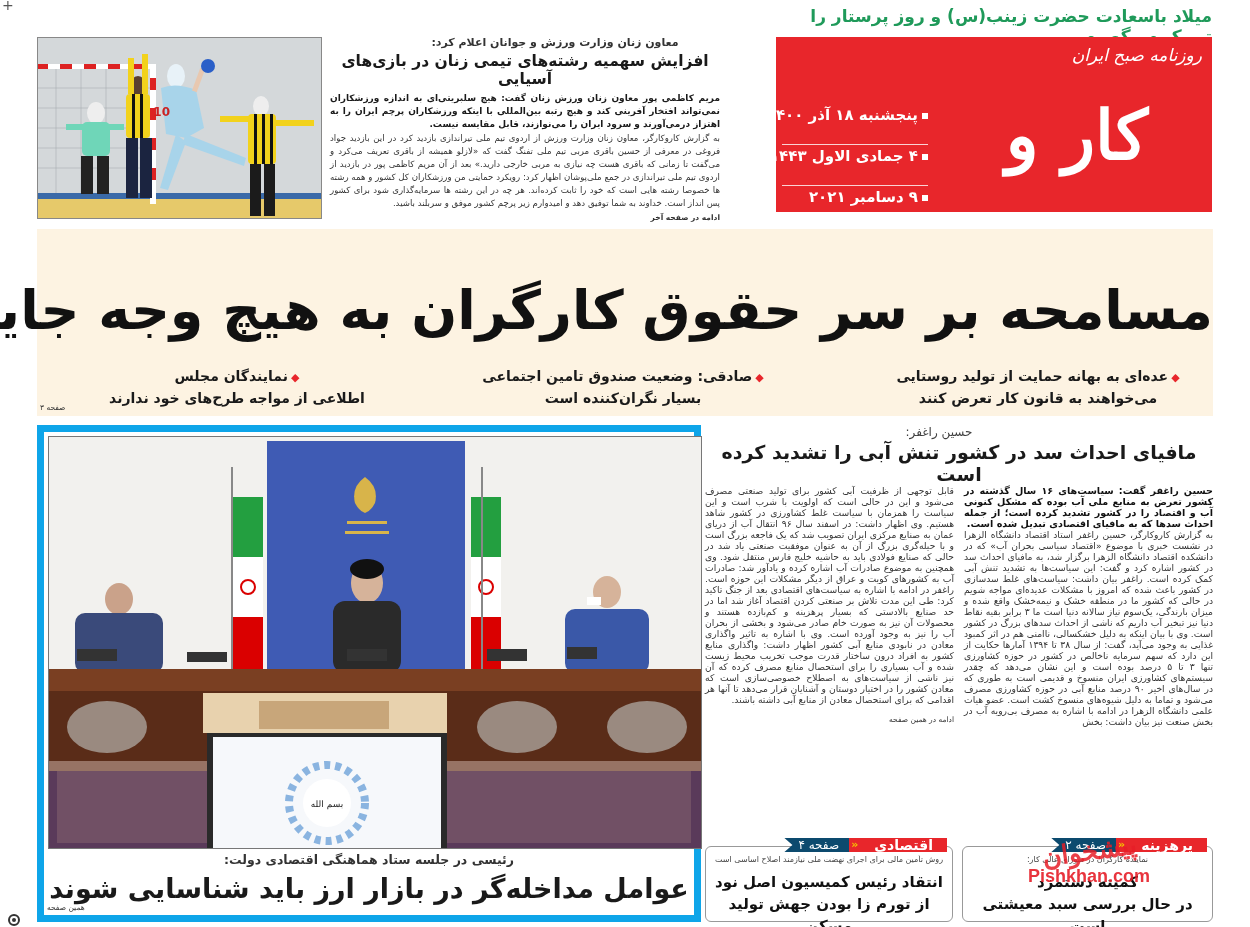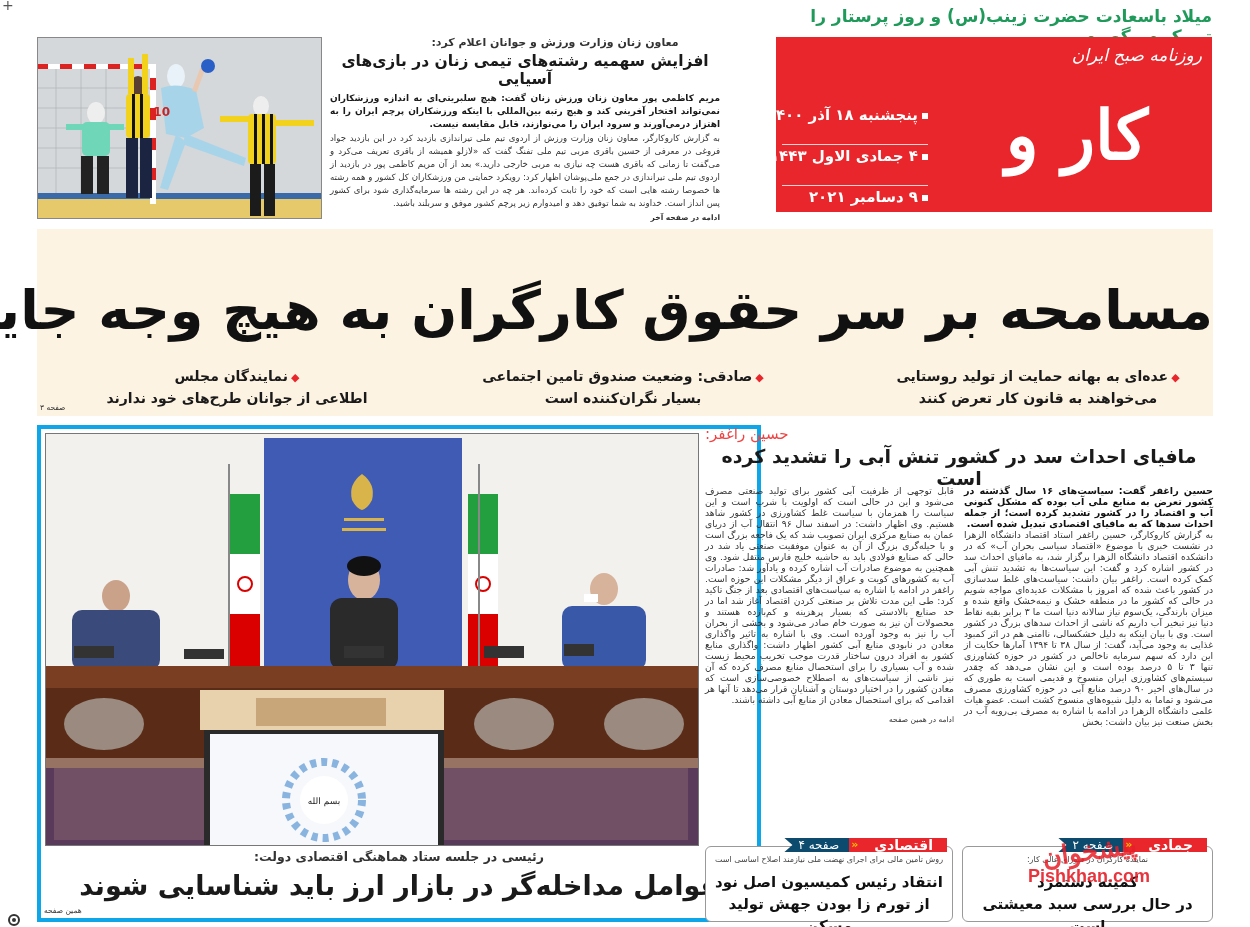--- a/index.html
+++ b/index.html
@@ -32,30 +32,30 @@
 
   
   .main-band { position: absolute; top: 229px; left: 37px; width: 1176px; height: 187px; background: #fdf3e2; }
   .main-band .kicker { position: absolute; top: 8px; left: 0; right: 0; text-align: center; font-size: 16px; font-weight: bold; color: #444; }
   .main-band .headline { position: absolute; top: 50px; left: 0; right: 0; text-align: center; font-family: "DejaVu Sans", sans-serif; font-size: 54px; font-weight: bold; letter-spacing: -1px; color: #111; white-space: nowrap; }
   .main-band .sub { position: absolute; top: 137px; text-align: center; font-size: 14px; font-weight: bold; line-height: 20px; color: #1a1a1a; }
   .main-band .sub .bullet { color: #e8262b; font-size: 11px; margin-left: 3px; }
   .main-band .page-ref { position: absolute; bottom: 4px; left: 3px; font-size: 7.5px; color: #333; }
 
   
-  .photo-frame { position: absolute; top: 425px; left: 37px; width: 724px; height: 497px; border: 4px solid #0ea5e9; }
+  .photo-frame { position: absolute; top: 425px; left: 37px; width: 664px; height: 497px; border: 7px solid #0ea5e9; }
   .photo { position: absolute; top: 4px; left: 4px; width: 654px; height: 413px; overflow: hidden; background: #e8e6e2; border: 1px solid #777; }
   .photo-caption { position: absolute; top: 420px; left: 0; right: 0; text-align: center; }
   .photo-caption .kicker { font-size: 12.5px; font-weight: bold; color: #333; }
   .photo-caption .title { font-size: 27px; font-weight: bold; margin-top: 6px; letter-spacing: -0.5px; }
   .photo-frame .page-ref { position: absolute; bottom: 3px; left: 3px; font-size: 7.5px; color: #333; }
 
   
   .water-story { position: absolute; top: 425px; left: 705px; width: 508px; height: 405px; }
-  .water-story .kicker { text-align: left; font-size: 15px; color: #ef4444; margin-right: 40px; }
+  .water-story .kicker { text-align: center; font-size: 12px; color: #404040; margin-right: 40px; }
   .water-story .title { text-align: center; font-size: 19px; font-weight: bold; margin-top: 2px; }
   .water-story .cols { position: absolute; top: 60px; left: 0; right: 0; display: flex; flex-direction: row; gap: 10px; }
   .water-story .col { flex: 1; font-size: 9.2px; line-height: 11px; text-align: justify; color: #333; }
   .water-story .col .lead { font-weight: bold; color: #111; font-size: 9.6px; }
   .water-story .col .cont { font-size: 7.5px; margin-top: 9px; color: #333; }
 
   
   .teaser { position: absolute; top: 838px; height: 84px; }
   .teaser .box { position: absolute; top: 8px; left: 0; right: 0; bottom: 0; border: 1px solid #999; border-radius: 6px; background: #fff; }
   .teaser .tab { position: absolute; top: 0; right: 6px; height: 14px; display: flex; flex-direction: row; align-items: stretch; z-index: 2; }
@@ -171,21 +171,21 @@
   <div class="sub" style="right:10px; width:330px;">
     <div><span class="bullet">◆</span><span>عده‌ای به بهانه حمایت از تولید روستایی</span></div>
     <div>می‌خواهند به قانون کار تعرض کنند</div>
   </div>
   <div class="sub" style="right:430px; width:320px;">
     <div><span class="bullet">◆</span><span>صادقی: وضعیت صندوق تامین اجتماعی</span></div>
     <div>بسیار نگران‌کننده است</div>
   </div>
   <div class="sub" style="left:50px; width:300px;">
     <div><span class="bullet">◆</span><span>نمایندگان مجلس</span></div>
-    <div>اطلاعی از جوانان طرح‌های خود ندارند</div>
+    <div>اطلاعی از مواجه طرح‌های خود ندارند</div>
   </div>
   <div class="page-ref">صفحه ۳</div>
 </div>
 
 <div class="photo-frame">
   <div class="photo">
     <svg width="654" height="413" viewBox="0 0 654 413">
       <rect width="654" height="413" fill="#ecebe8"></rect>
       <rect x="0" y="0" width="654" height="250" fill="#f2f1ee"></rect>
 
@@ -277,21 +277,21 @@
   <div class="box"></div>
   <div class="kicker">روش تأمین مالی برای اجرای نهضت ملی نیازمند اصلاح اساسی است</div>
   <div class="title">
     <div>انتقاد رئیس کمیسیون اصل نود</div>
     <div>از تورم زا بودن جهش تولید مسکن</div>
   </div>
 </div>
 
 <div class="teaser" style="left:962px; width:251px;">
   <div class="tab">
-    <span class="section">جمادی</span>
+    <span class="section">پرهزینه</span>
     <span class="chev">«</span>
     <span class="page">صفحه ۲</span>
   </div>
   <div class="box"></div>
   <div class="kicker">نماینده کارگران در شورای عالی کار:</div>
   <div class="title">
     <div>کمیته دستمزد</div>
     <div>در حال بررسی سبد معیشتی است</div>
   </div>
 </div>

